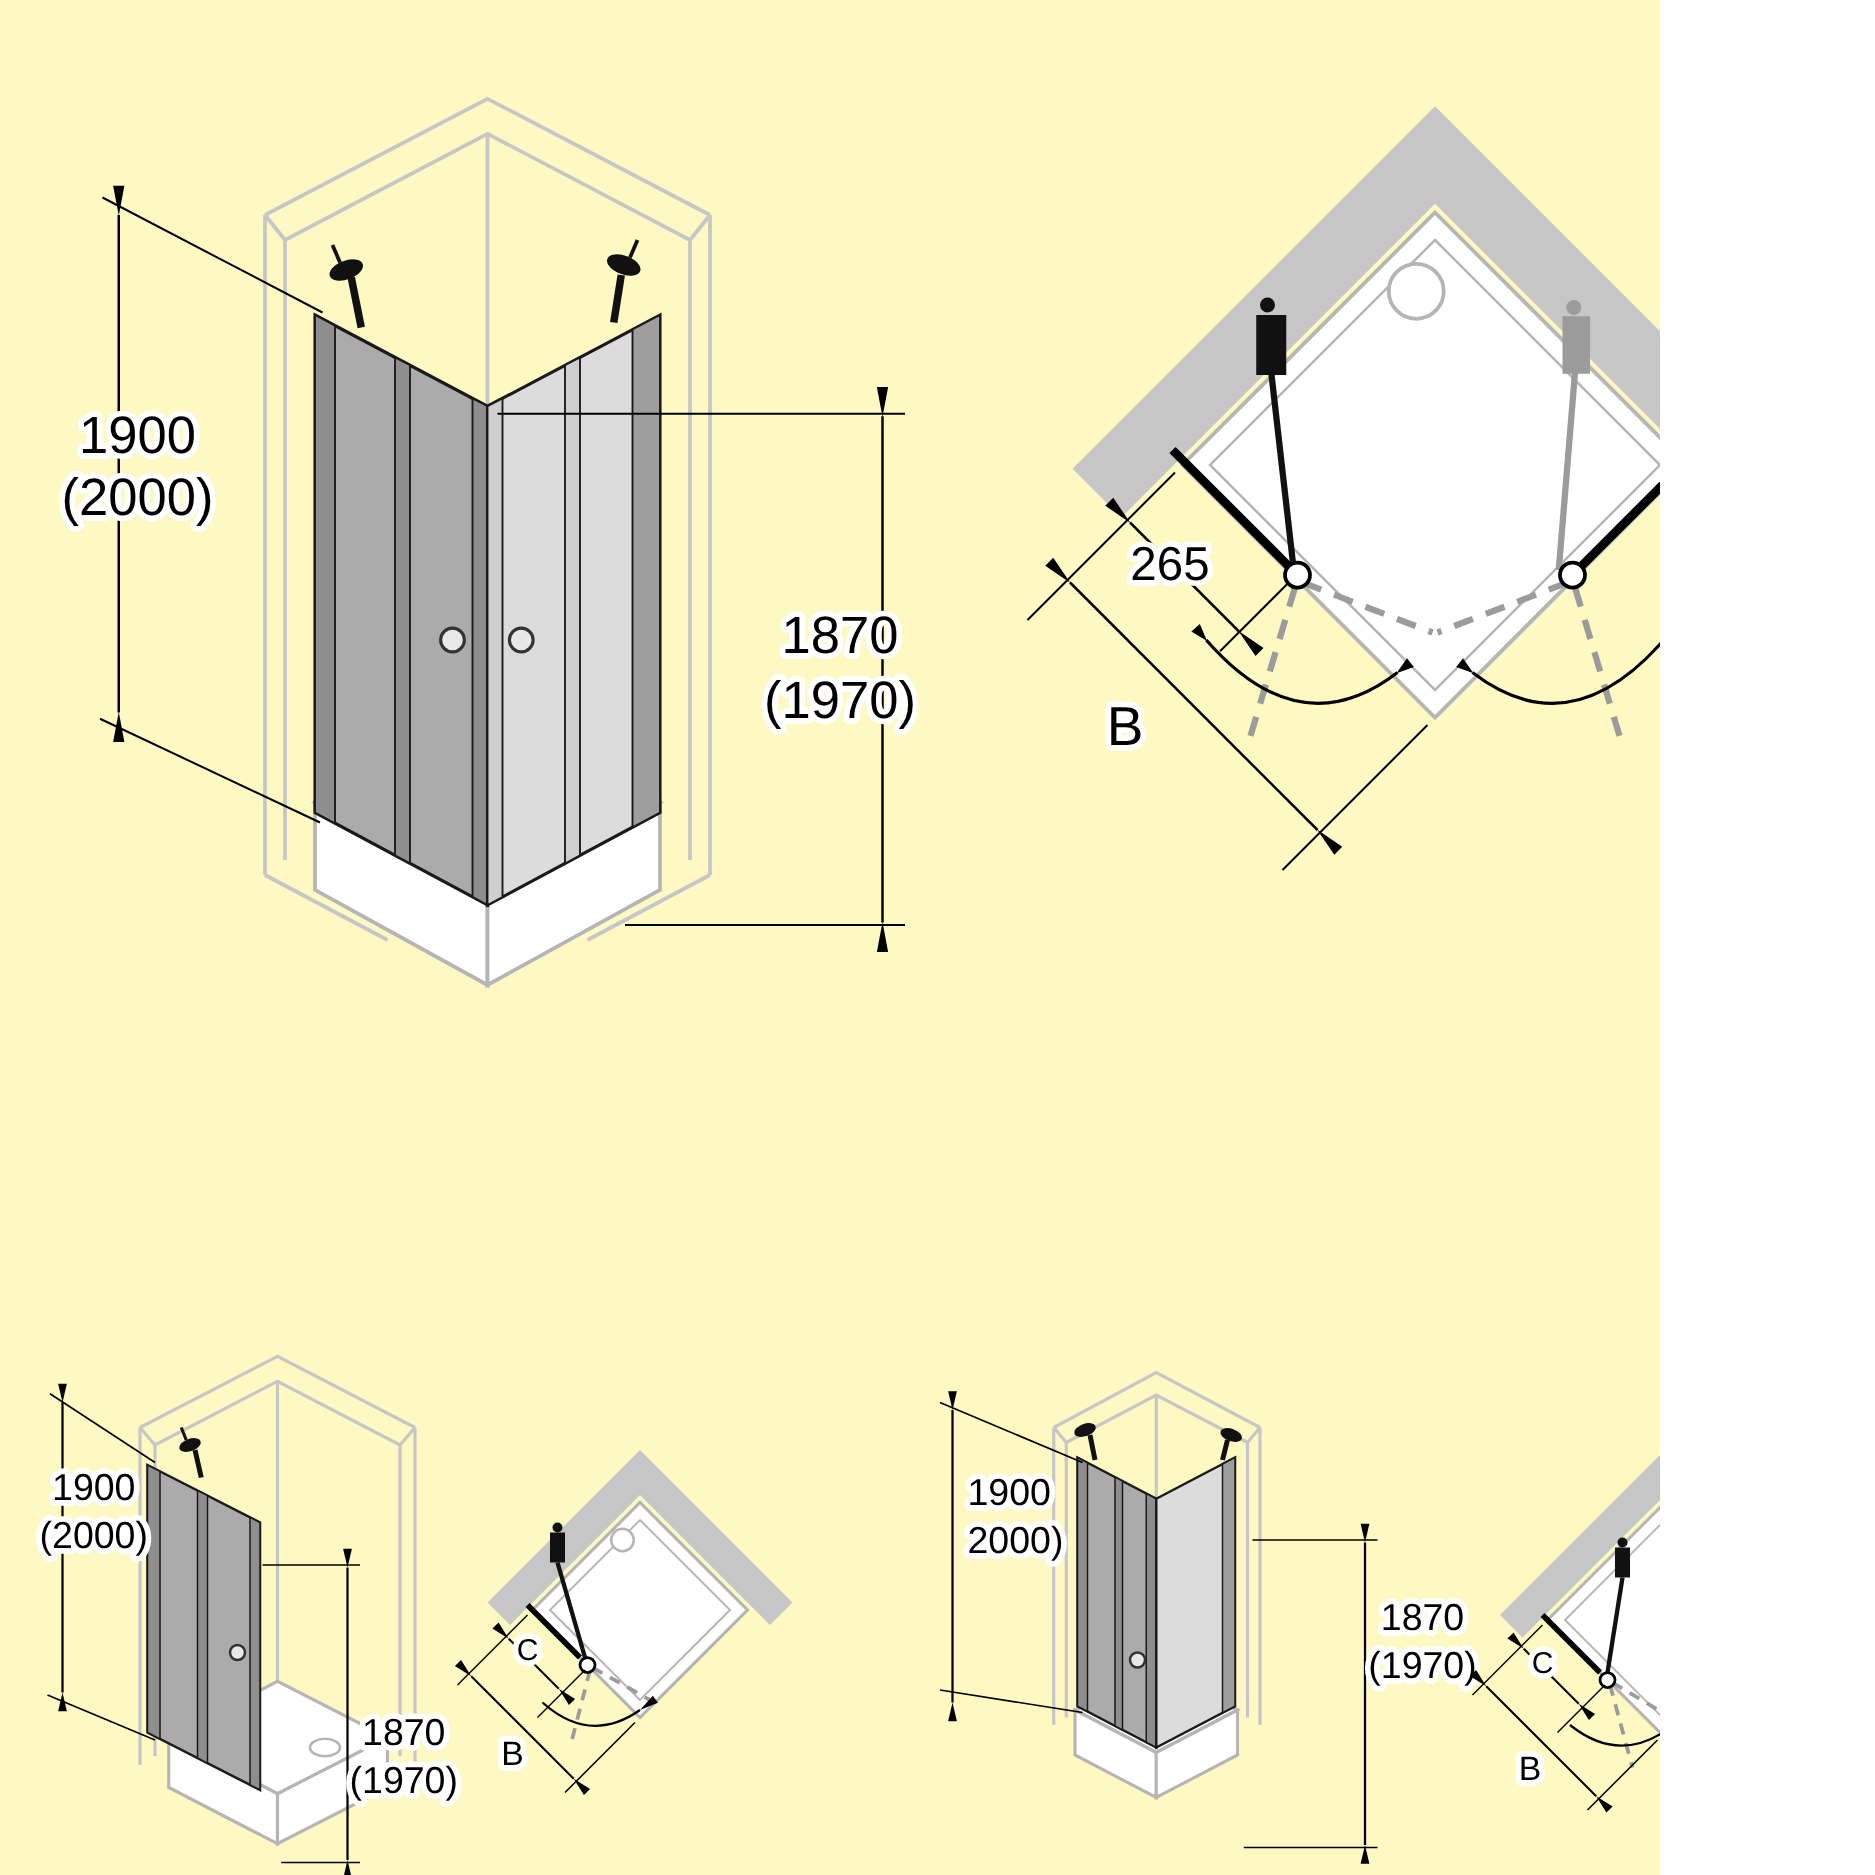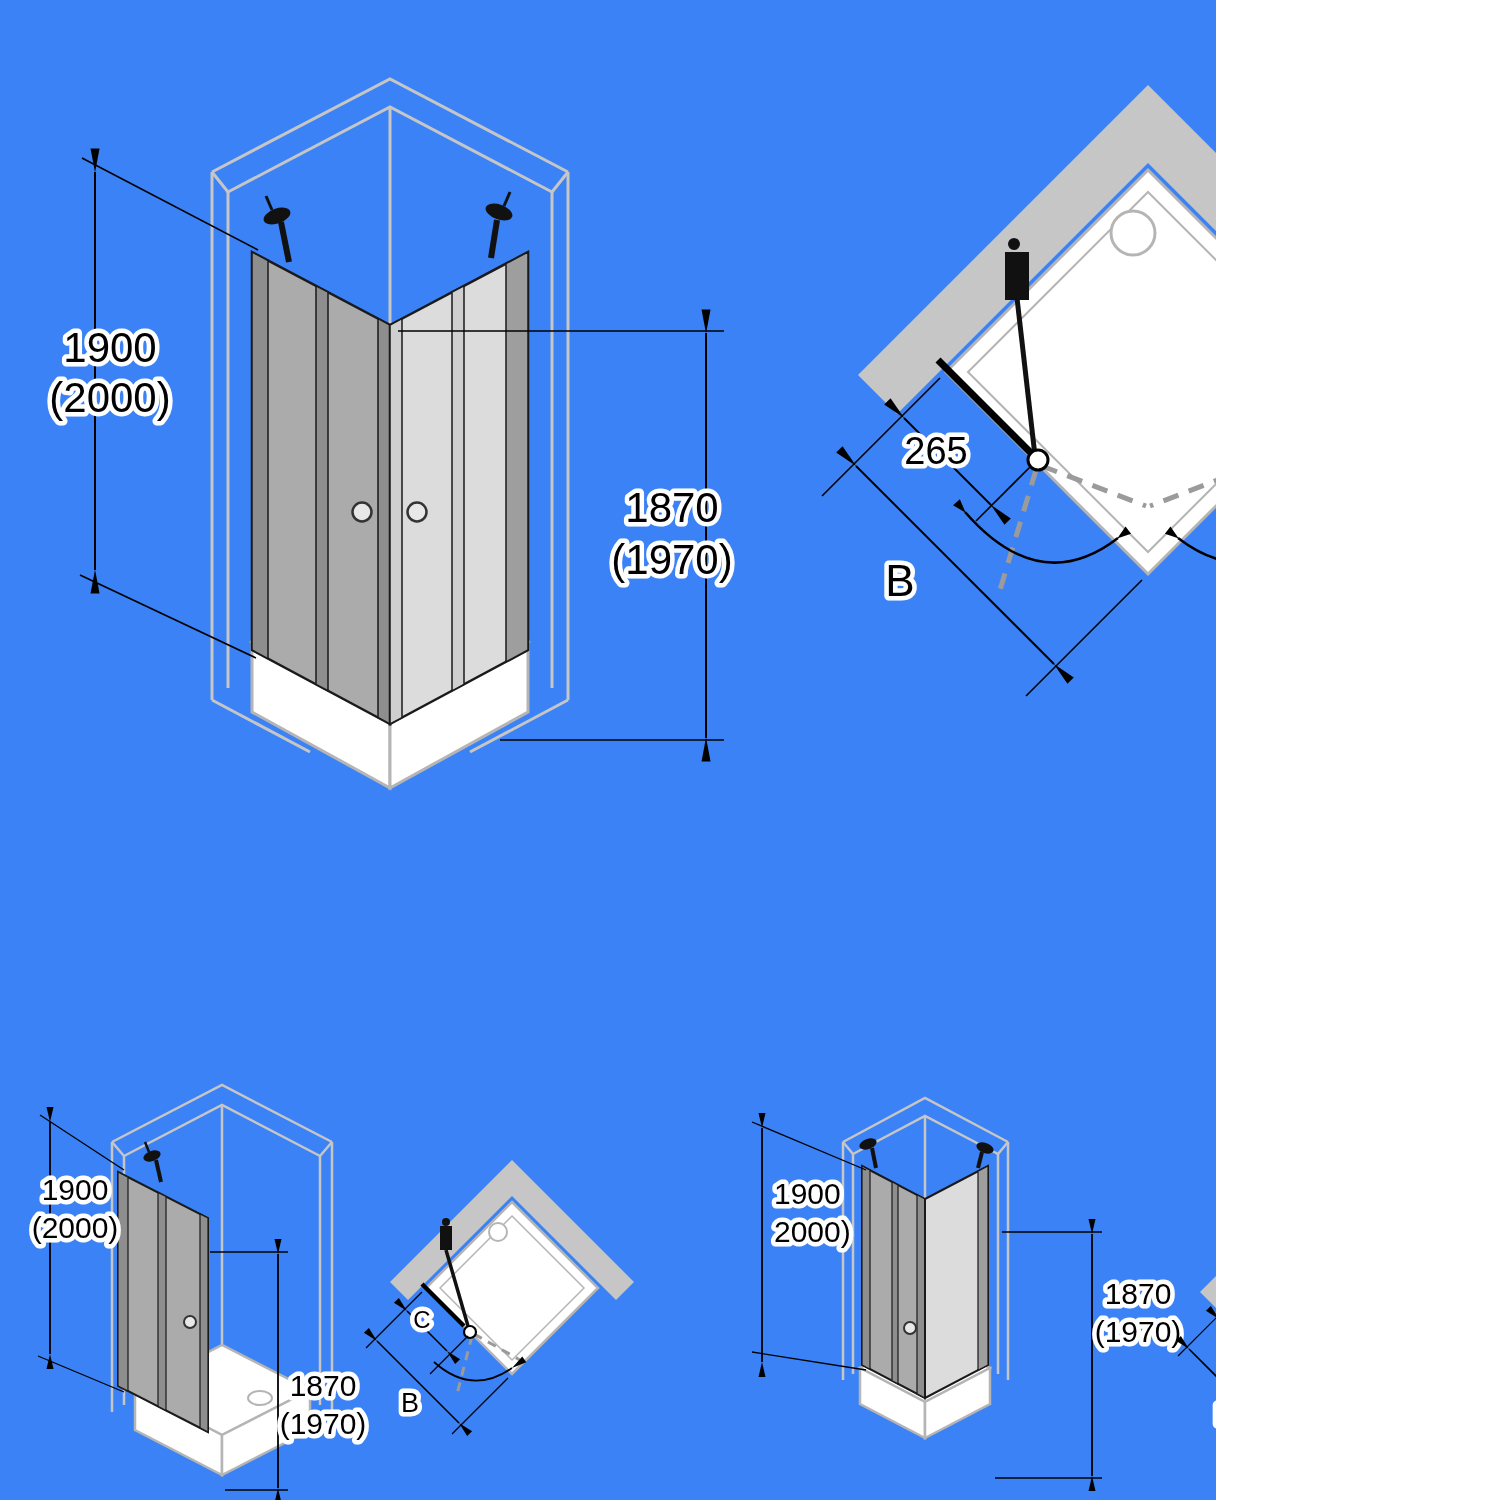--- a/index.html
+++ b/index.html
@@ -1,18 +1,18 @@
 <!DOCTYPE html>
 <html><head>
 <meta charset="utf-8">
 <style>
   * { margin:0; padding:0; box-sizing:border-box; }
   html,body { width:1500px; height:1500px; background:#ffffff; }
   body { font-family:"Liberation Sans", sans-serif; }
-  .canvas { position:relative; width:1216px; height:1500px; background:#3b82f6; overflow:hidden; }
+  .canvas { position:relative; width:1328px; height:1500px; background:#fef9c3; overflow:hidden; }
   .fig { position:absolute; }
   svg text { font-family:"Liberation Sans", sans-serif; fill:#000; }
   svg text.halo { paint-order: stroke fill; stroke:#ffffff; stroke-width:9px; stroke-linejoin:round; }
 </style>
 </head>
 <body>
 
 <div class="canvas">
 
   <svg class="fig" style="left:0;top:0" width="780" height="880" viewBox="0 0 780 880">

